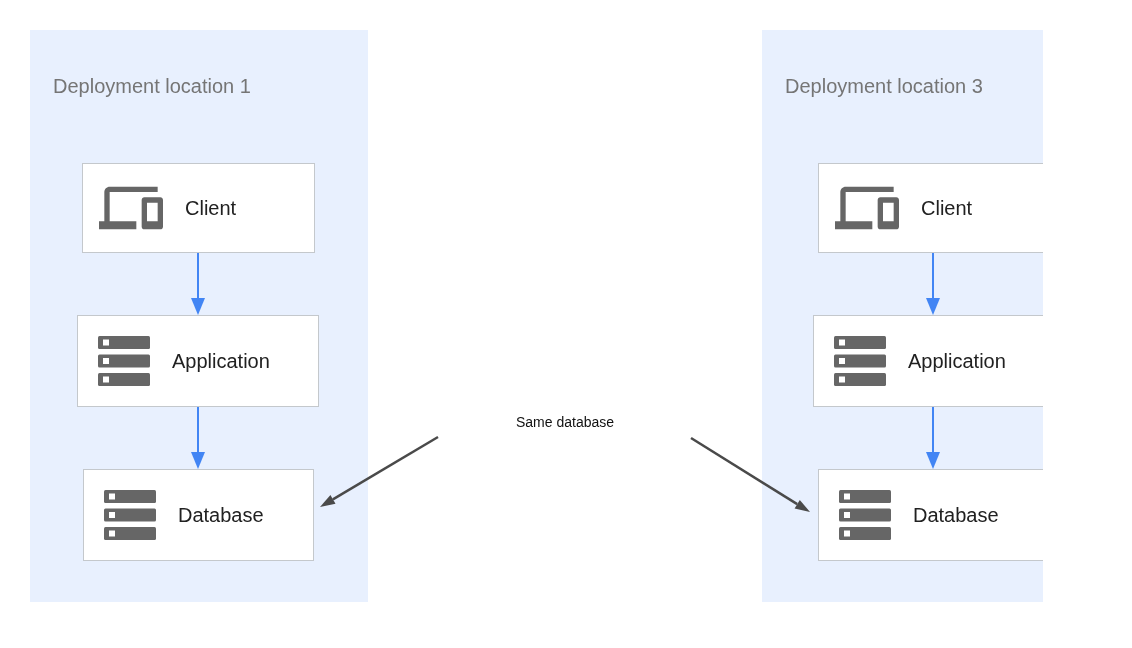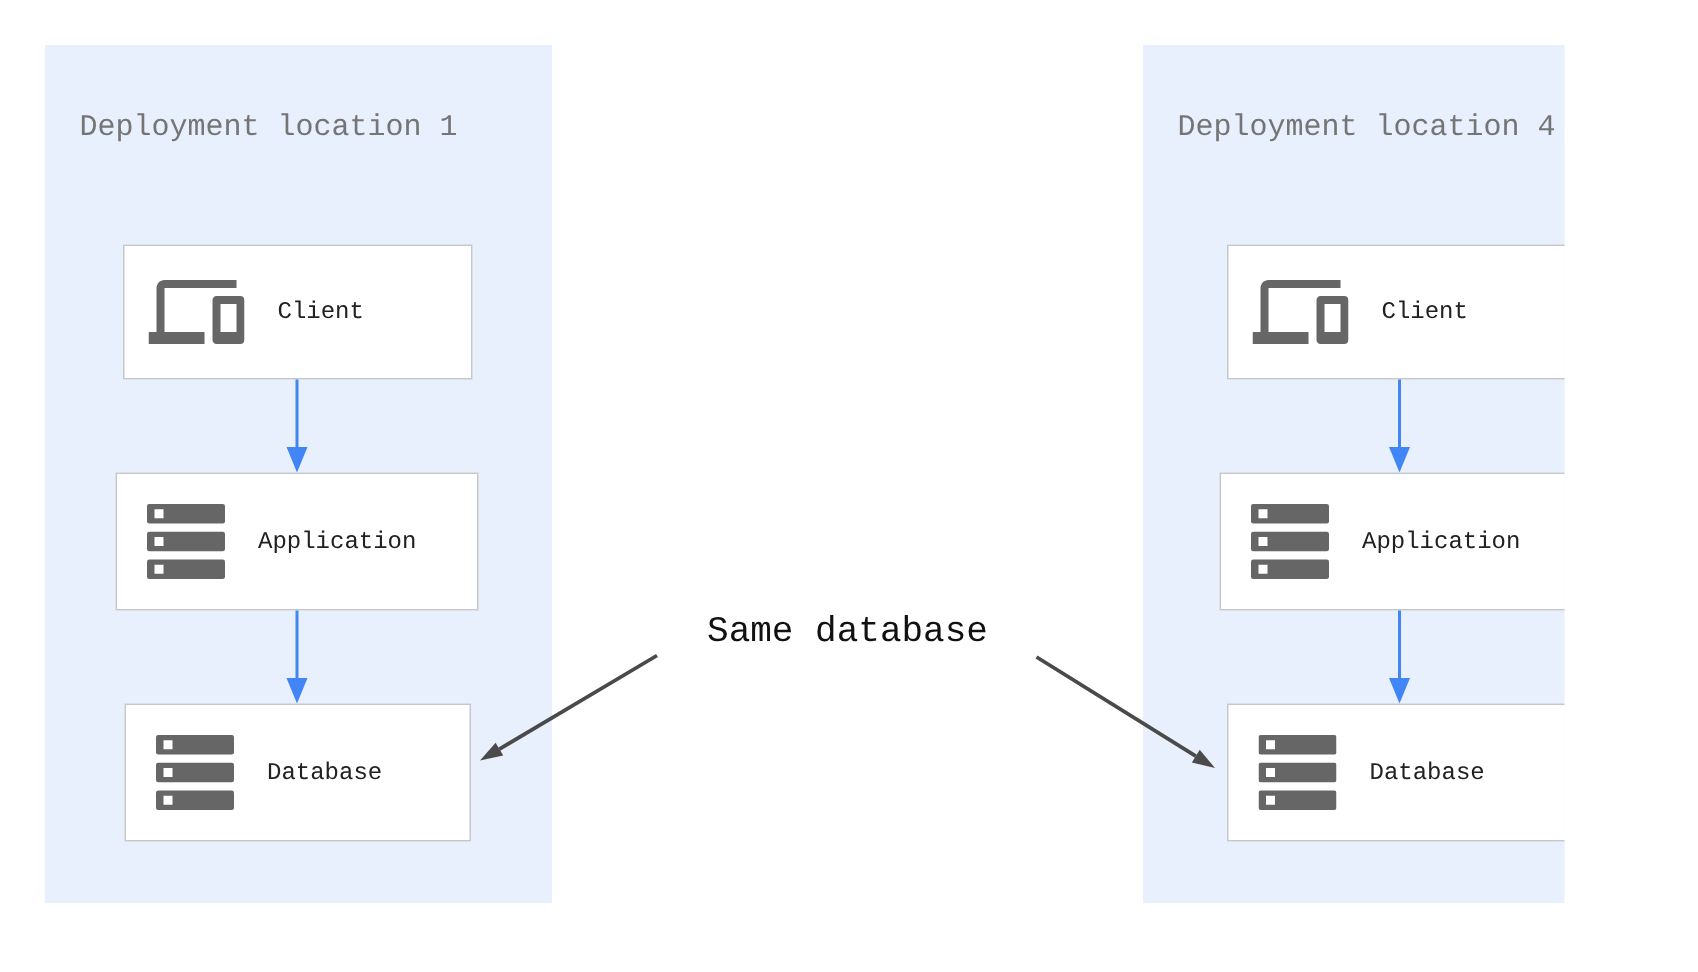--- a/index.html
+++ b/index.html
@@ -6,21 +6,20 @@
   body {
     font-family: "Liberation Sans", sans-serif;
     background: #ffffff;
   }
   .canvas {
     position: relative;
     width: 1043px;
     height: 648px;
     background: #ffffff;
     overflow: hidden;
-    font-family: Liberation Mono, monospace;
   }
   .panel {
     position: absolute;
     top: 30px;
     height: 572px;
     background: #E8F0FE;
   }
   .panel-1 { left: 30px;  width: 338px; }
   .panel-2 { left: 762px; width: 340px; }
   .panel-title {
@@ -35,21 +34,21 @@
   .node {
     position: absolute;
     background: #ffffff;
     border: 1px solid #c4c8cc;
     display: flex;
     align-items: center;
     padding-left: 20px;
     gap: 22px;
   }
   .node-label {
-    font-size: 16px;
+    font-size: 20px;
     color: #212121;
     white-space: nowrap;
   }
   .icon { flex: 0 0 auto; display: block; }
   .devices-icon { margin-left: -4px; }
 
   
   .n-l-client { left: 82px;  top: 163px; width: 233px; height: 90px; }
   .n-l-app    { left: 77px;  top: 315px; width: 242px; height: 92px; }
   .n-l-db     { left: 83px;  top: 469px; width: 231px; height: 92px; }
@@ -65,36 +64,36 @@
   .flow-2-r { left: 925px; top: 407px; }
   .ann-arrow-l { left: 313px; top: 430px; }
   .ann-arrow-r { left: 683px; top: 430px; }
 
   .annotation-text {
     position: absolute;
     left: 449px;
     top: 407px;
     width: 232px;
     text-align: center;
-    font-size: 24px;
+    font-size: 14px;
     line-height: 30px;
     color: #111111;
   }
 </style>
 </head>
 <body>
 
 <div class="canvas">
 
   <div class="panel panel-1">
     <div class="panel-title">Deployment location 1</div>
   </div>
 
   <div class="panel panel-2">
-    <div class="panel-title">Deployment location 4</div>
+    <div class="panel-title">Deployment location 3</div>
   </div>
 
   <div class="node n-l-client">
     <svg class="icon devices-icon" width="64" height="64" viewBox="0 0 24 24">
       <path fill="#666666" d="M4 6h18V4H4c-1.1 0-2 .9-2 2v11H0v3h14v-3H4V6zm19 2h-6c-.55 0-1 .45-1 1v10c0 .55.45 1 1 1h6c.55 0 1-.45 1-1V9c0-.55-.45-1-1-1zm-1 9h-4v-7h4v7z"></path>
     </svg>
     <span class="node-label">Client</span>
   </div>
 
   <div class="node n-l-app">

